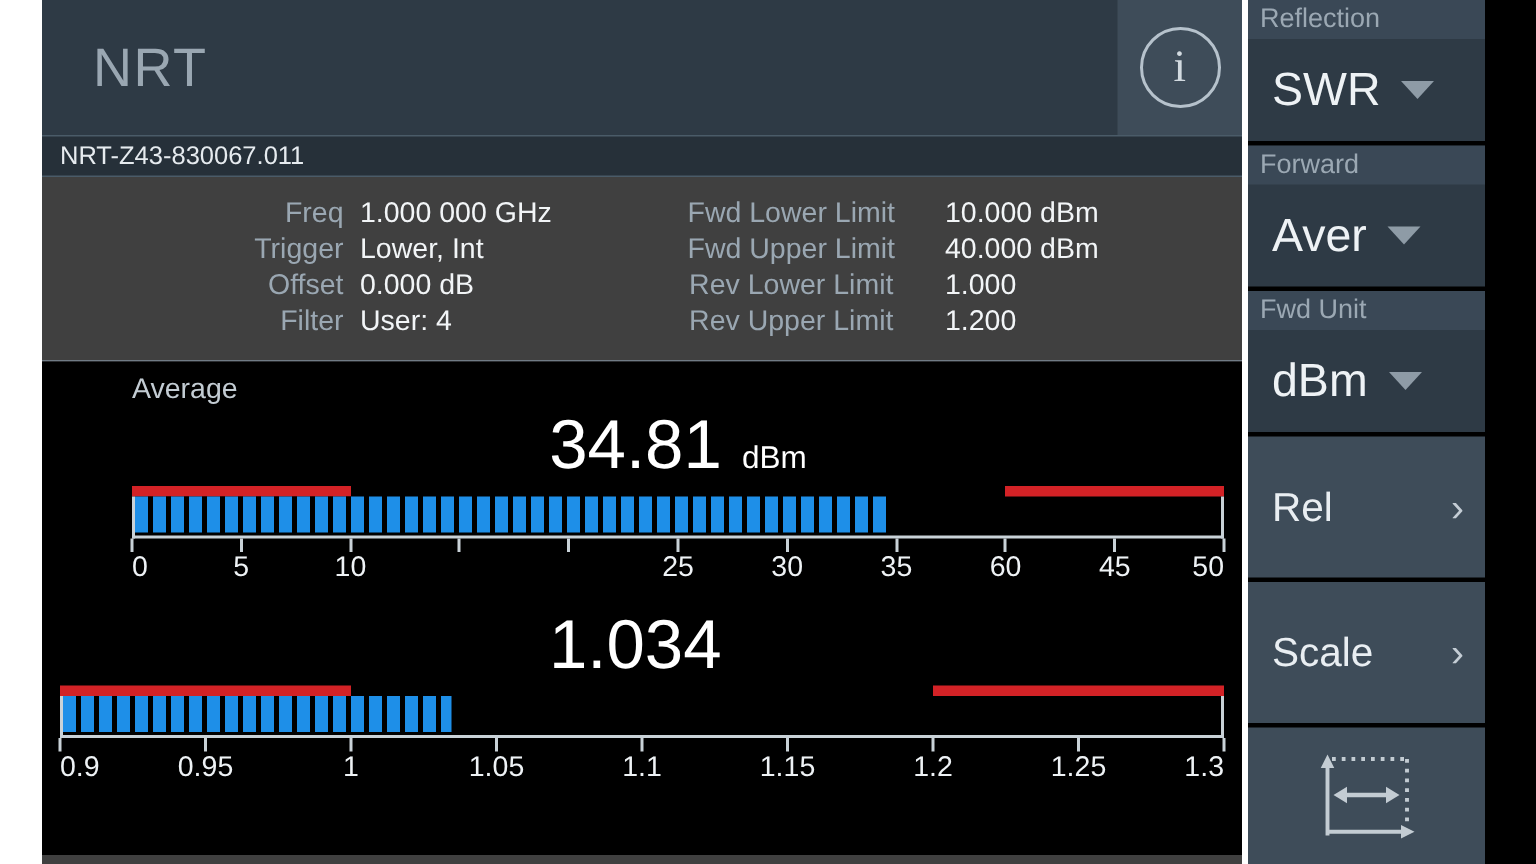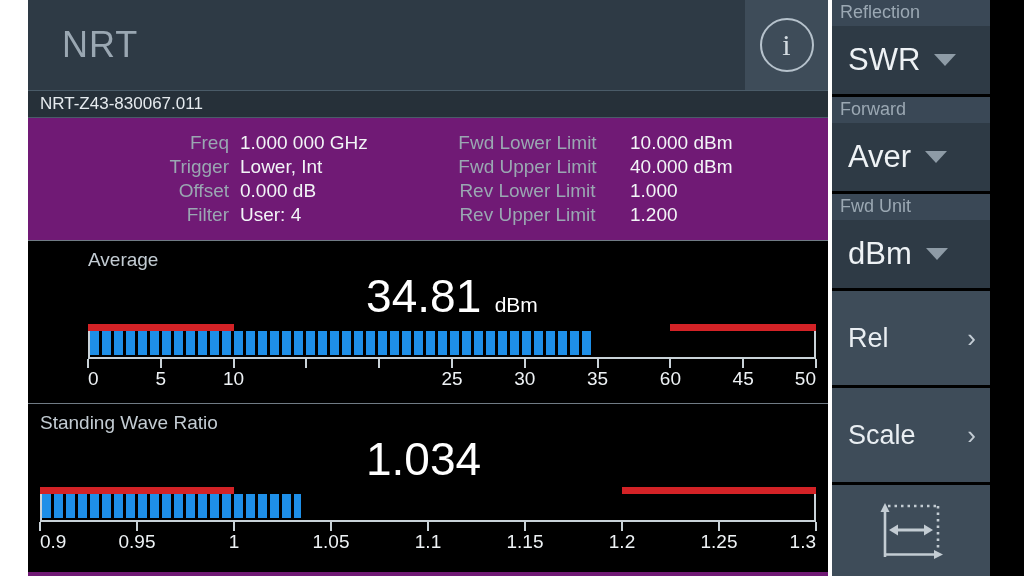--- a/index.html
+++ b/index.html
@@ -12,21 +12,21 @@
   #app {
     position: relative;
     width: 1024px; height: 576px;
     background: #ffffff;
   }
 
   
   #screen {
     position: absolute;
     left: 28px; top: 0; width: 800px; height: 576px;
-    background: #701a75;
+    background: #404040;
   }
 
   
   #header {
     position: relative;
     height: 90px;
     background: #2e3a45;
     display: flex; align-items: center;
   }
   #app-title {
@@ -265,21 +265,20 @@
             <div class="tick-label" style="left: 80%;">60</div>
             <div class="tick-label" style="left: 90%;">45</div>
             <div class="tick-label" style="left: 100%; transform: translateX(-100%);">50</div>
           </div>
       </div>
     </div>
 
     <div class="hsep"></div>
 
     <div class="panel" id="panel-swr" style="height:168px;">
-      <div class="panel-title">Standing Wave Ratio</div>
       <div class="reading">
         <span class="big">1.034</span>
         <span class="unit"></span>
       </div>
       <div class="bar-wrap" id="swr-bar-wrap">
         <div class="limit-row" id="swr-limits">
             <div class="limit-bar" style="left: 0%; width: 25%;"></div>
             <div class="limit-bar" style="left: 75%; width: 25%;"></div>
           </div>
         <div class="bar-frame">

